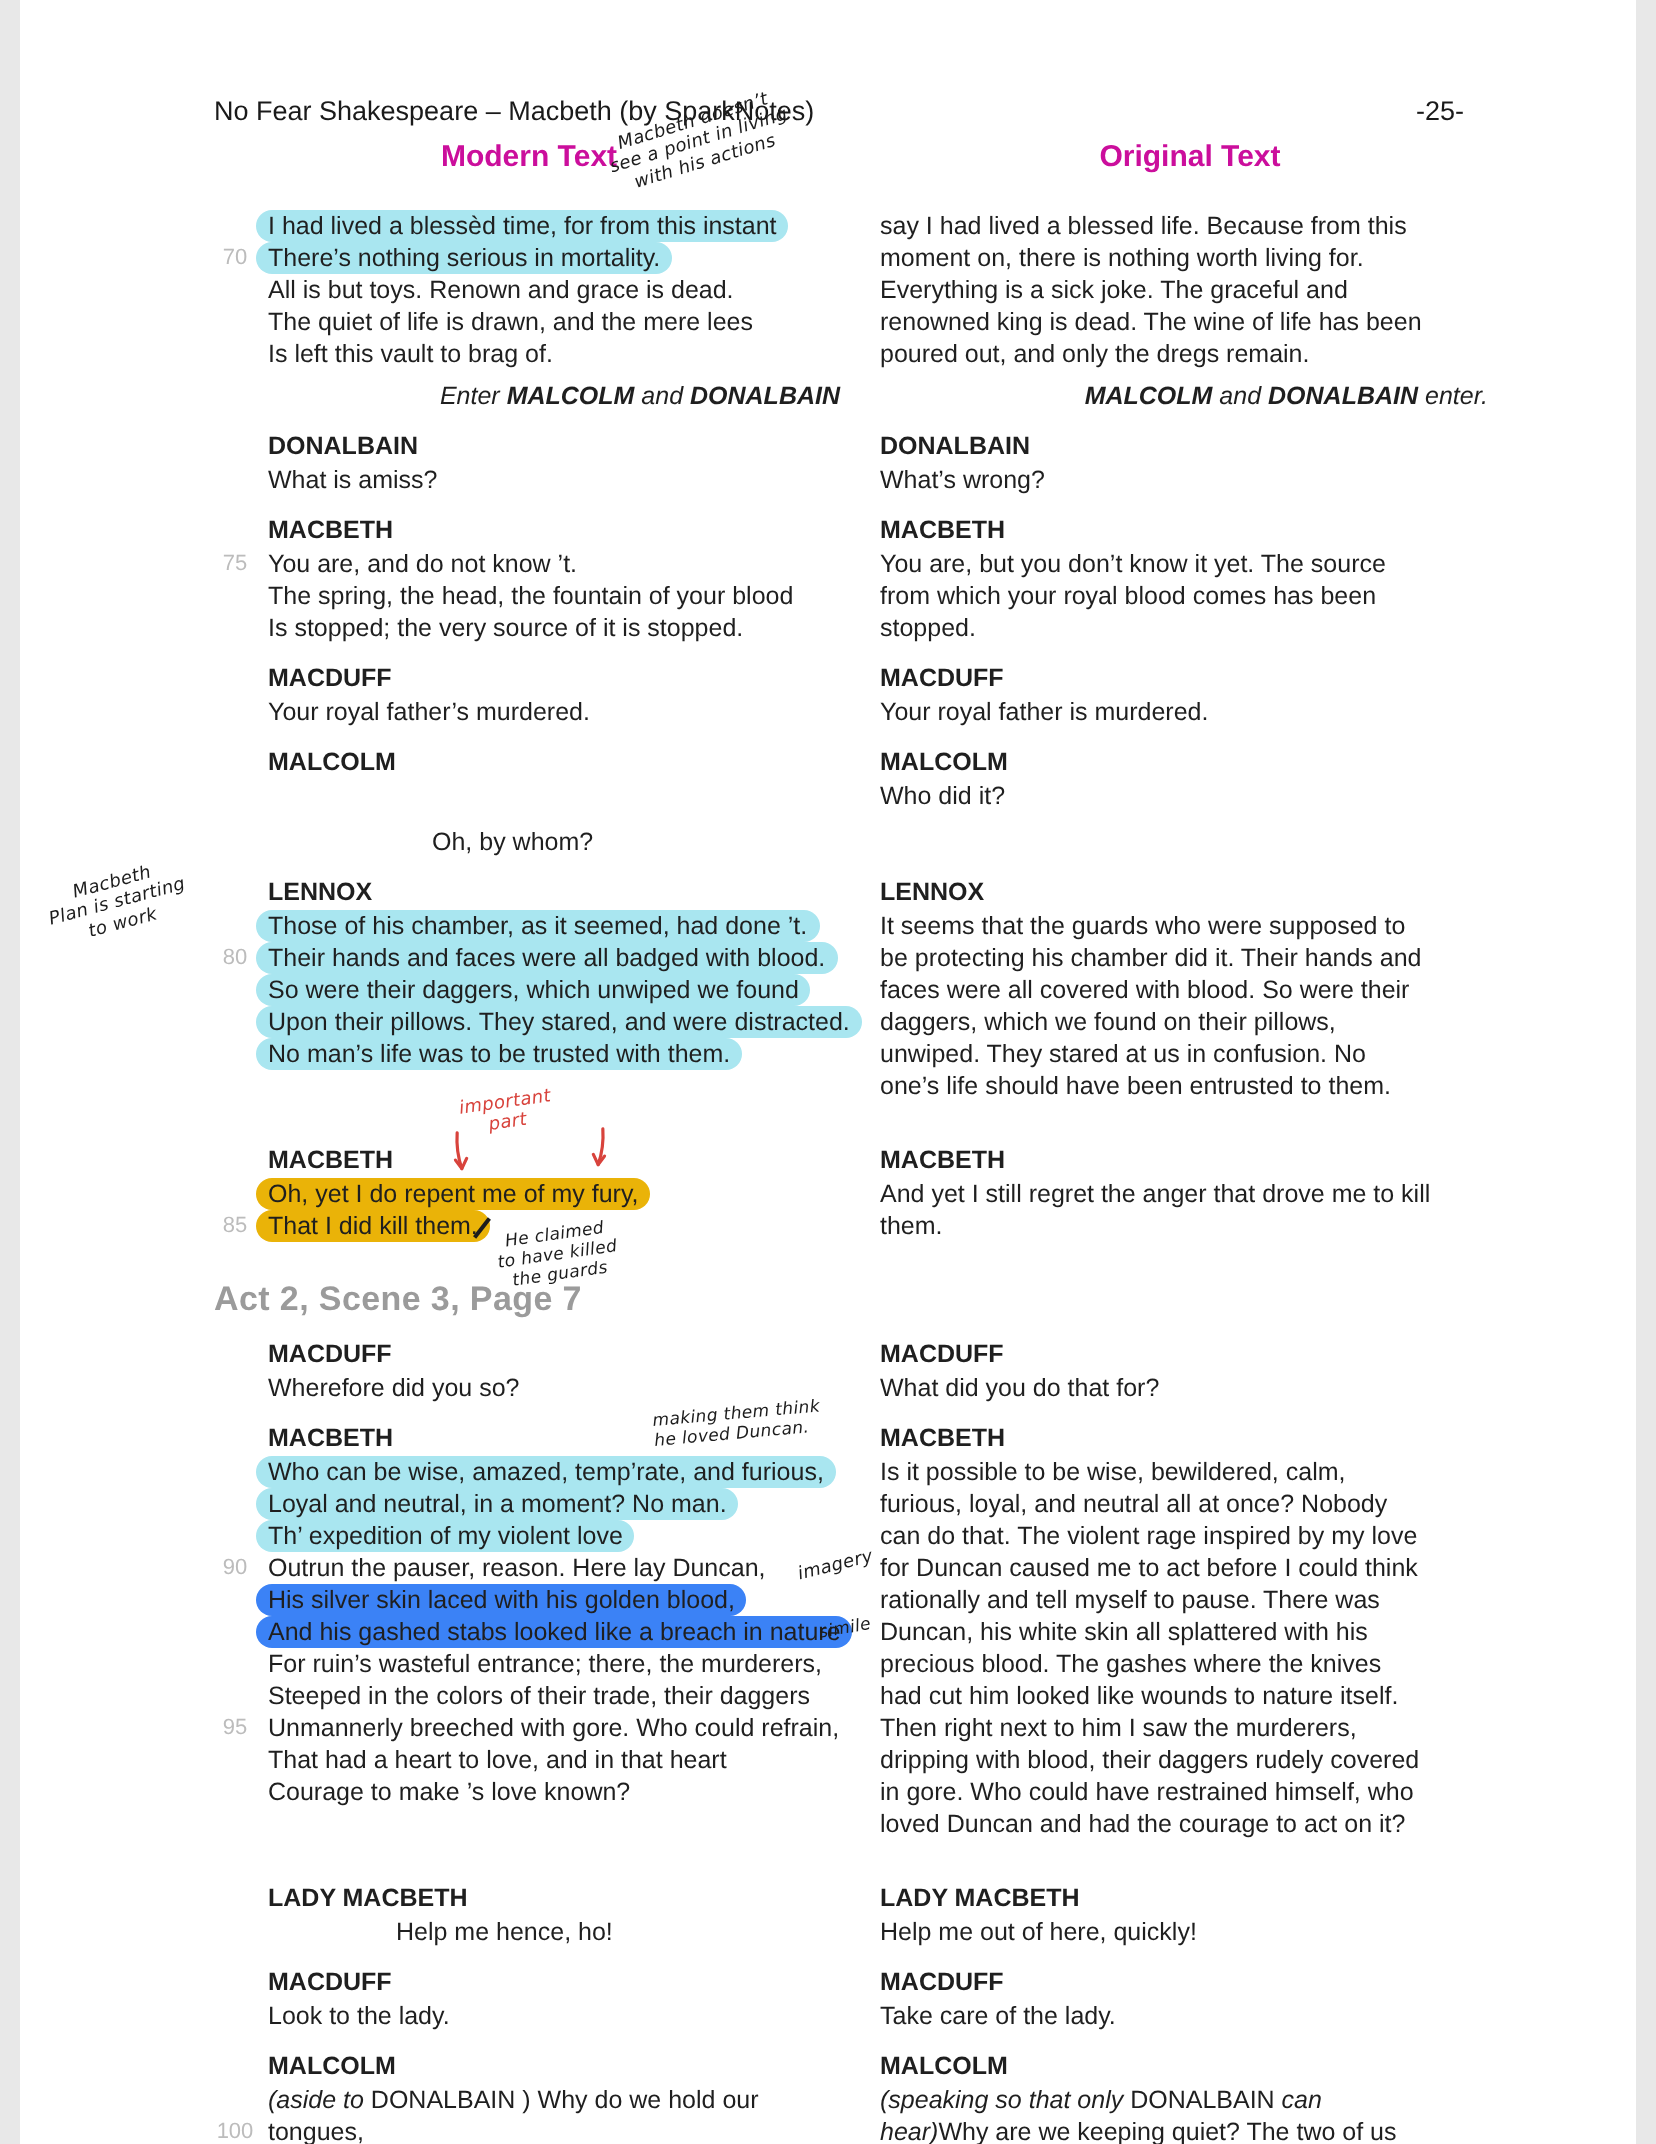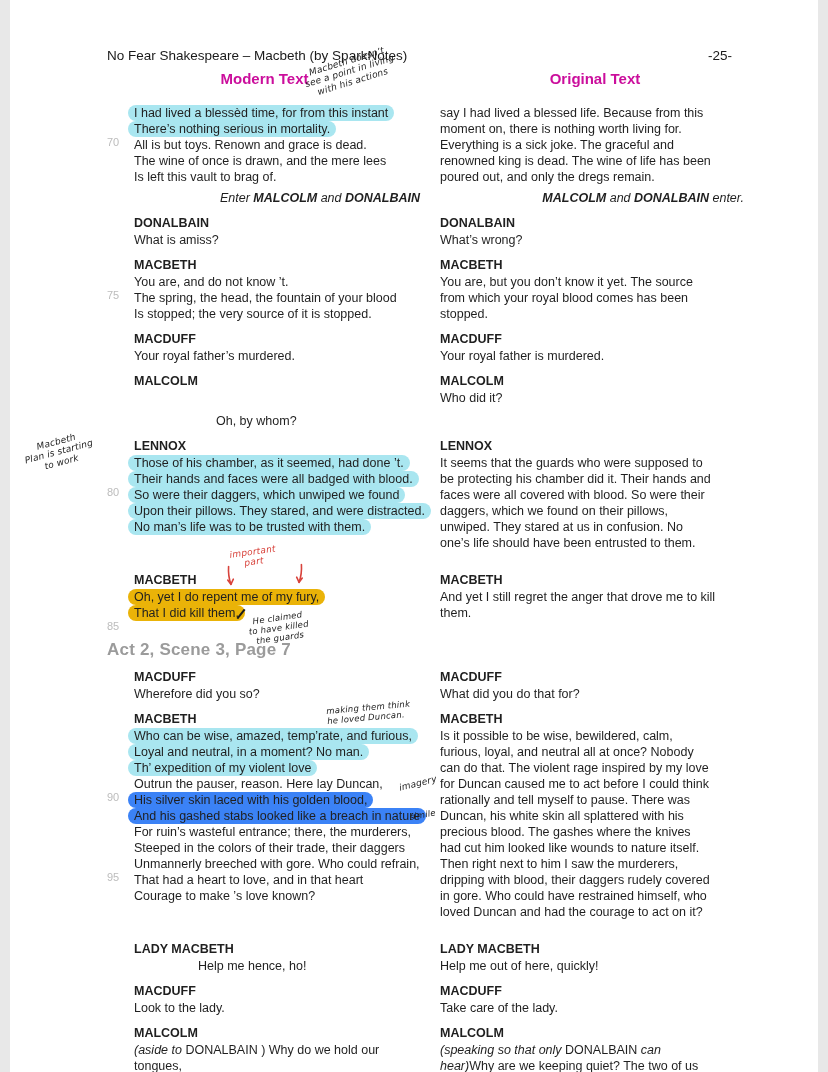--- a/index.html
+++ b/index.html
@@ -28,21 +28,21 @@
     position:absolute;top:105px;left:97px;width:643px;
     display:grid;grid-template-columns:315px 310px;
     column-gap:18px;row-gap:9px;
     font-size:12.5px;line-height:16px;
   }
   .cell{position:relative;}
   .speaker{font-weight:bold;padding-left:27px;margin:0 0 1px 0;}
   .mod-cell .speaker{padding-left:0;}
   .oline{position:relative;padding-left:27px;white-space:pre;}
   .lnum{
-    position:absolute;left:0;top:13px;width:21px;text-align:left;
+    position:absolute;left:0;top:0;width:21px;text-align:center;
     font-size:11px;color:#bcbcbc;line-height:16px;
   }
   .indent-1{padding-left:109px;margin-top:24px;}
   .indent-2{padding-left:91px;}
   .hl{padding:1px 6px;margin:0 -6px;border-radius:8px;}
   .hl-cyan{background:#a9e6f0;}
   .hl-red{background:#eab308;}
   .hl-green{background:#3b82f6;}
   .stage{margin-top:5px;text-align:right;padding-right:2px;}
   .mod-cell .stage{padding-right:6px;}
@@ -81,21 +81,21 @@
   <div class="col-titles">
     <div class="col-title" style="color: rgb(203, 14, 156);">Modern Text</div>
     <div class="col-title" style="color: rgb(203, 14, 156);">Original Text</div>
   </div>
 
   <div class="content">
       <div class="cell orig-cell">
         <div class="oline"><span class="hl hl-cyan">I had lived a blessèd time, for from this instant</span></div>
         <div class="oline"><div class="lnum">70</div><span class="hl hl-cyan">There’s nothing serious in mortality.</span></div>
         <div class="oline">All is but toys. Renown and grace is dead.</div>
-        <div class="oline">The wine of once is drawn, and the mere lees</div>
+        <div class="oline">The quiet of life is drawn, and the mere lees</div>
         <div class="oline">Is left this vault to brag of.</div>
         <div class="stage"><span class="seg-i">Enter </span><span class="seg-bi">MALCOLM</span><span class="seg-i"> and </span><span class="seg-bi">DONALBAIN</span></div>
       </div>
       <div class="cell mod-cell">
         <div class="mtext">say I had lived a blessed life. Because from this
 moment on, there is nothing worth living for.
 Everything is a sick joke. The graceful and
 renowned king is dead. The wine of life has been
 poured out, and only the dregs remain.</div>
         <div class="stage"><span class="seg-bi">MALCOLM</span><span class="seg-i"> and </span><span class="seg-bi">DONALBAIN</span><span class="seg-i"> enter.</span></div>

